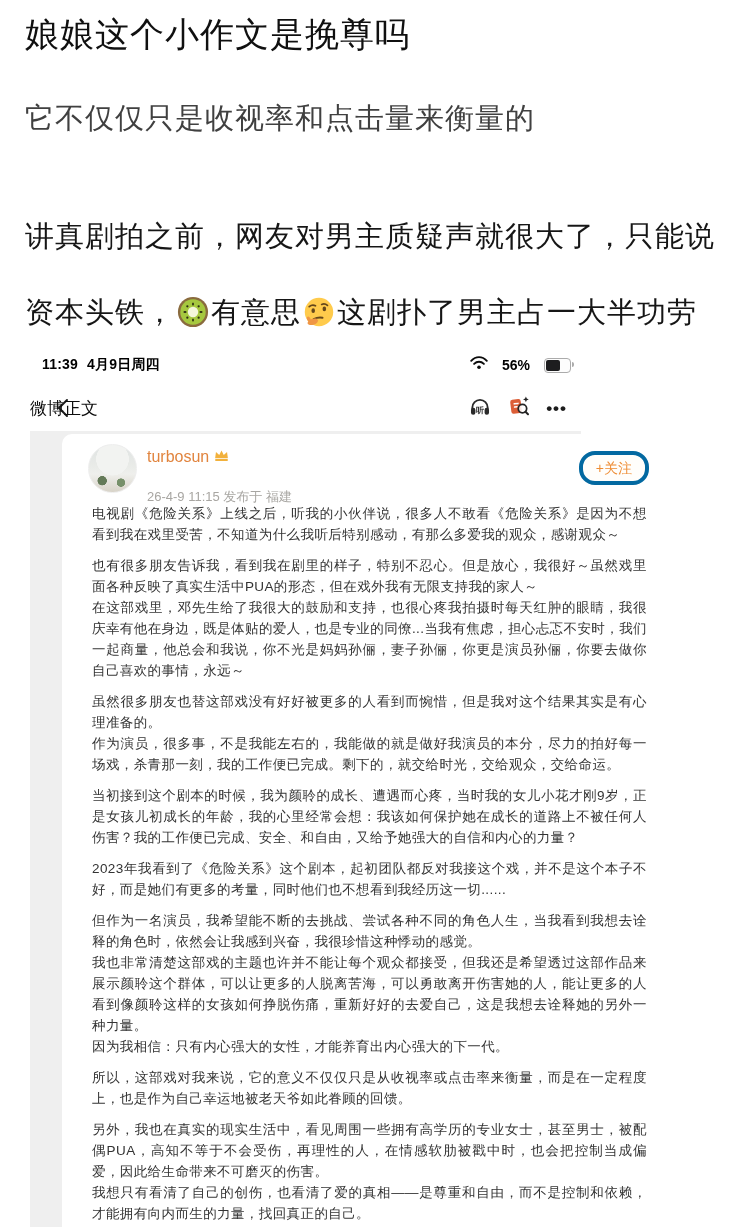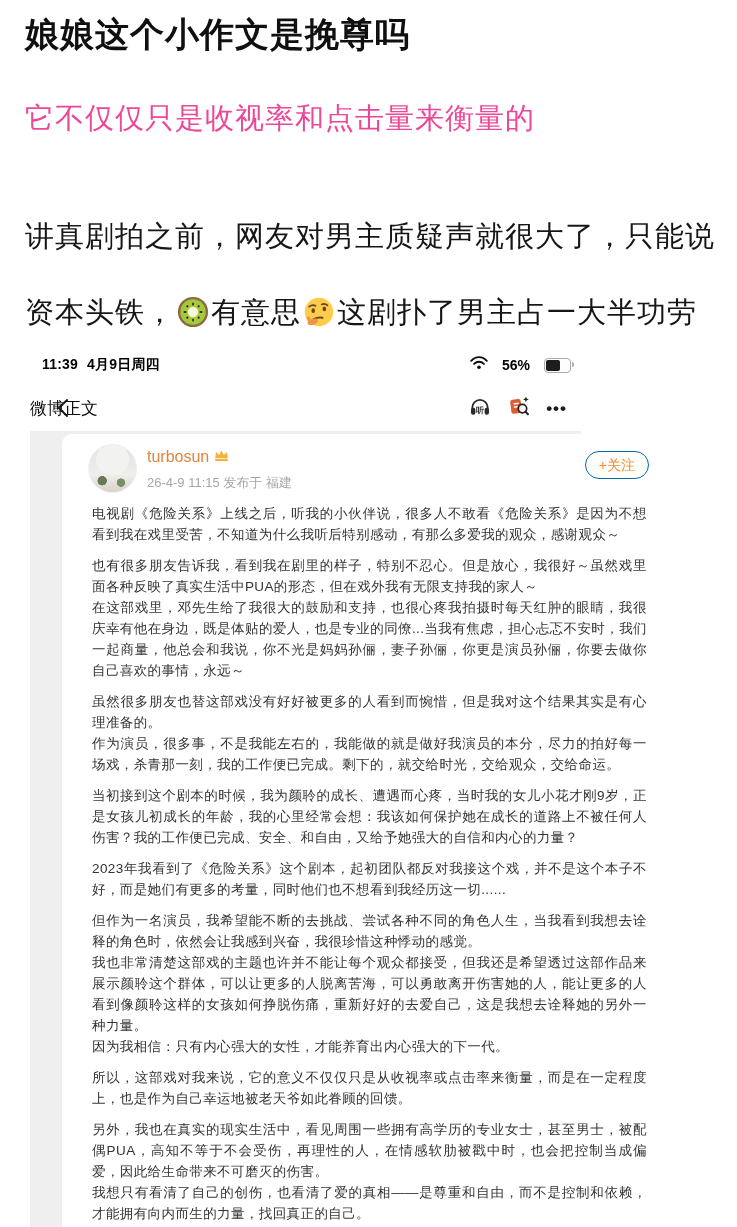--- a/index.html
+++ b/index.html
@@ -1,21 +1,21 @@
 <!DOCTYPE html>
 <html><head>
 <meta charset="utf-8">
 <style>
   html,body{margin:0;padding:0;}
   body{font-family:"Liberation Sans","DejaVu Sans",sans-serif;background:#fff;}
   #canvas{position:relative;width:737px;height:1227px;background:#fff;overflow:hidden;}
 
   
-  .top-title{position:absolute;left:25px;top:12px;width:690px;font-size:34px;font-weight:700;color:#101010;letter-spacing:1px;}
-  .top-line1{position:absolute;left:25px;top:99px;width:690px;font-size:29px;color:#ec4899;letter-spacing:1px;}
+  .top-title{position:absolute;left:25px;top:12px;width:690px;font-size:34px;font-weight:400;color:#101010;letter-spacing:1px;}
+  .top-line1{position:absolute;left:25px;top:99px;width:690px;font-size:29px;color:#404040;letter-spacing:1px;}
   .top-para{position:absolute;left:25px;top:198px;width:695px;font-size:29px;line-height:76px;color:#161616;letter-spacing:1px;}
   .inline-emoji{display:inline-block;vertical-align:-6px;margin:0 2px;}
 
   
   .shot{position:absolute;left:30px;top:347px;width:551px;height:880px;background:#fff;}
   .statusbar{position:absolute;top:0;left:0;right:0;height:38px;}
   .sb-left{position:absolute;left:12px;top:9px;font-size:14px;font-weight:700;color:#000;letter-spacing:.2px;}
   .sb-left .sb-date{margin-left:9px;font-weight:700;}
   .sb-right{position:absolute;right:10px;top:9px;display:flex;align-items:center;gap:14px;}
   .sb-pct{font-size:14px;font-weight:600;color:#000;}
@@ -35,22 +35,22 @@
   .card-header{position:relative;height:52px;}
   .avatar{position:absolute;left:0;top:0;width:47px;height:47px;border-radius:50%;overflow:hidden;
     background:
       radial-gradient(circle at 28% 76%, #647a58 0 9%, rgba(0,0,0,0) 10%),
       radial-gradient(circle at 68% 80%, #77906a 0 8%, rgba(0,0,0,0) 9%),
       radial-gradient(circle at 50% 30%, #f2f3f1 0 40%, rgba(0,0,0,0) 41%),
       linear-gradient(180deg,#dfe3e2 0%,#e9ebe8 45%,#efefec 62%,#d8d3c8 100%);
     border:1px solid #eee;}
   .uname-row{margin-left:59px;padding-top:4px;display:flex;align-items:center;gap:5px;}
   .uname{font-size:16px;color:#e1843e;font-weight:500;cursor:pointer;}
-  .meta{margin-left:59px;margin-top:8px;font-size:13px;color:#a8a6a2;}
-  .follow-btn{position:absolute;right:2px;top:7px;padding:4px 13px;border:1px solid #0369a1;border-radius:16px;
+  .meta{margin-left:59px;margin-top:22px;font-size:13px;color:#a8a6a2;}
+  .follow-btn{position:absolute;right:2px;top:7px;padding:4px 13px;border:4px solid #0369a1;border-radius:16px;
     color:#ee8c33;font-size:14px;background:#fffefb;cursor:pointer;line-height:18px;}
 
   .post-body{margin-top:7px;}
   .para{font-size:13.5px;line-height:21px;color:#333;margin:0 4px 10px;white-space:pre-line;letter-spacing:.4px;text-align:justify;}
 </style>
 </head>
 <body>
 
 <div id="canvas">
 

